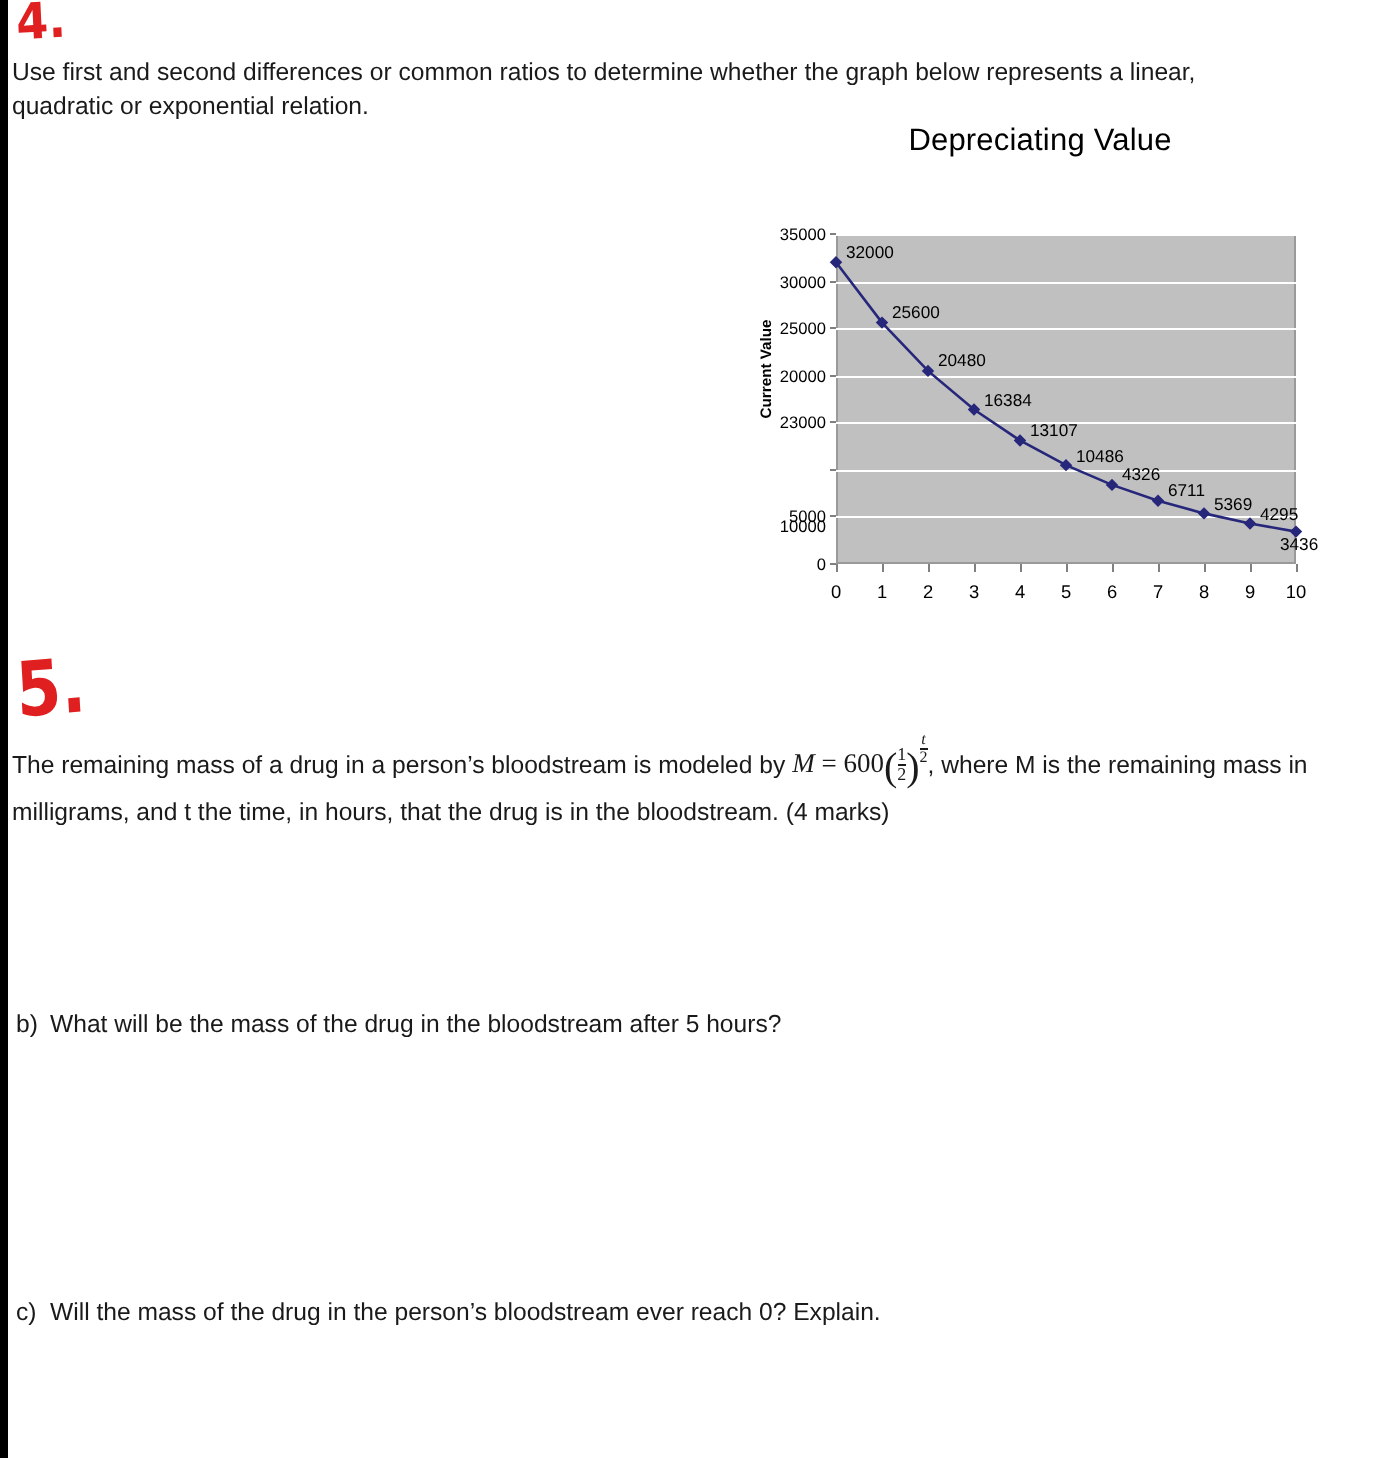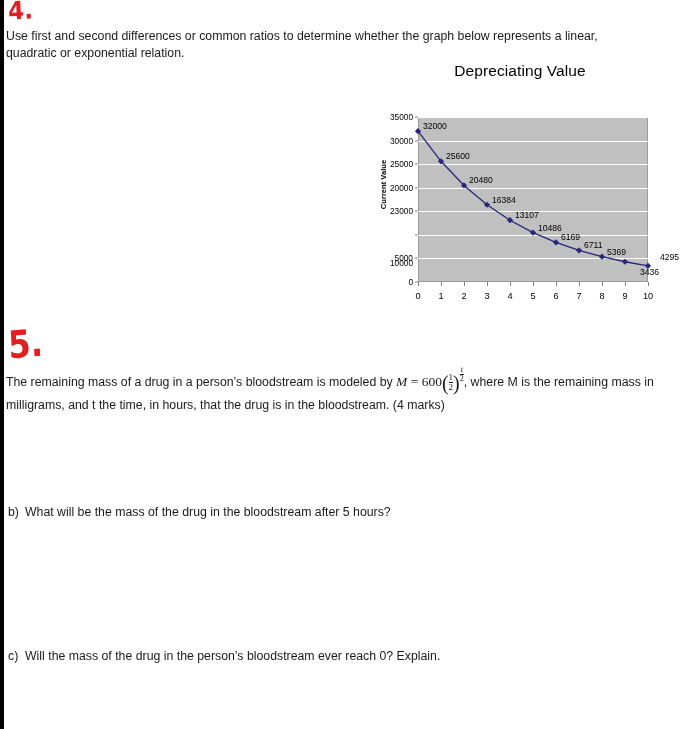--- a/index.html
+++ b/index.html
@@ -326,24 +326,24 @@
           <rect x="204.80" y="142.55" width="4.4" height="4.4" transform="rotate(45 207.00 144.75)" fill="#26267a"></rect>
           <rect x="227.80" y="146.60" width="4.4" height="4.4" transform="rotate(45 230.00 148.80)" fill="#26267a"></rect>
         </svg>
       <div id="point-labels">
           <div class="point-label" style="left: 5px; top: 4.14286px;">32000</div>
           <div class="point-label" style="left: 28px; top: 34.3143px;">25600</div>
           <div class="point-label" style="left: 51px; top: 58.4514px;">20480</div>
           <div class="point-label" style="left: 74px; top: 77.7611px;">16384</div>
           <div class="point-label" style="left: 97px; top: 93.2099px;">13107</div>
           <div class="point-label" style="left: 120px; top: 105.566px;">10486</div>
-          <div class="point-label" style="left: 143px; top: 115.452px;">6169</div>
+          <div class="point-label" style="left: 143px; top: 115.452px;">4326</div>
           <div class="point-label" style="left: 166px; top: 123.362px;">6711</div>
           <div class="point-label" style="left: 189px; top: 129.689px;">5369</div>
-          <div class="point-label" style="left: 212px; top: 134.752px; margin-left: 30px;">4295</div>
+          <div class="point-label" style="left: 212px; top: 134.752px;">4295</div>
           <div class="point-label" style="left: 222px; top: 149.802px;">3436</div>
         </div>
     </div>
 
   </div>
 
   <div class="hand-number" id="q5-number">5.</div>
 
   <div class="qtext" id="q5-stem"><span>The remaining mass of a drug in a person’s bloodstream is modeled by </span><span class="math"><span>M</span>
     <span class="op">=</span>

